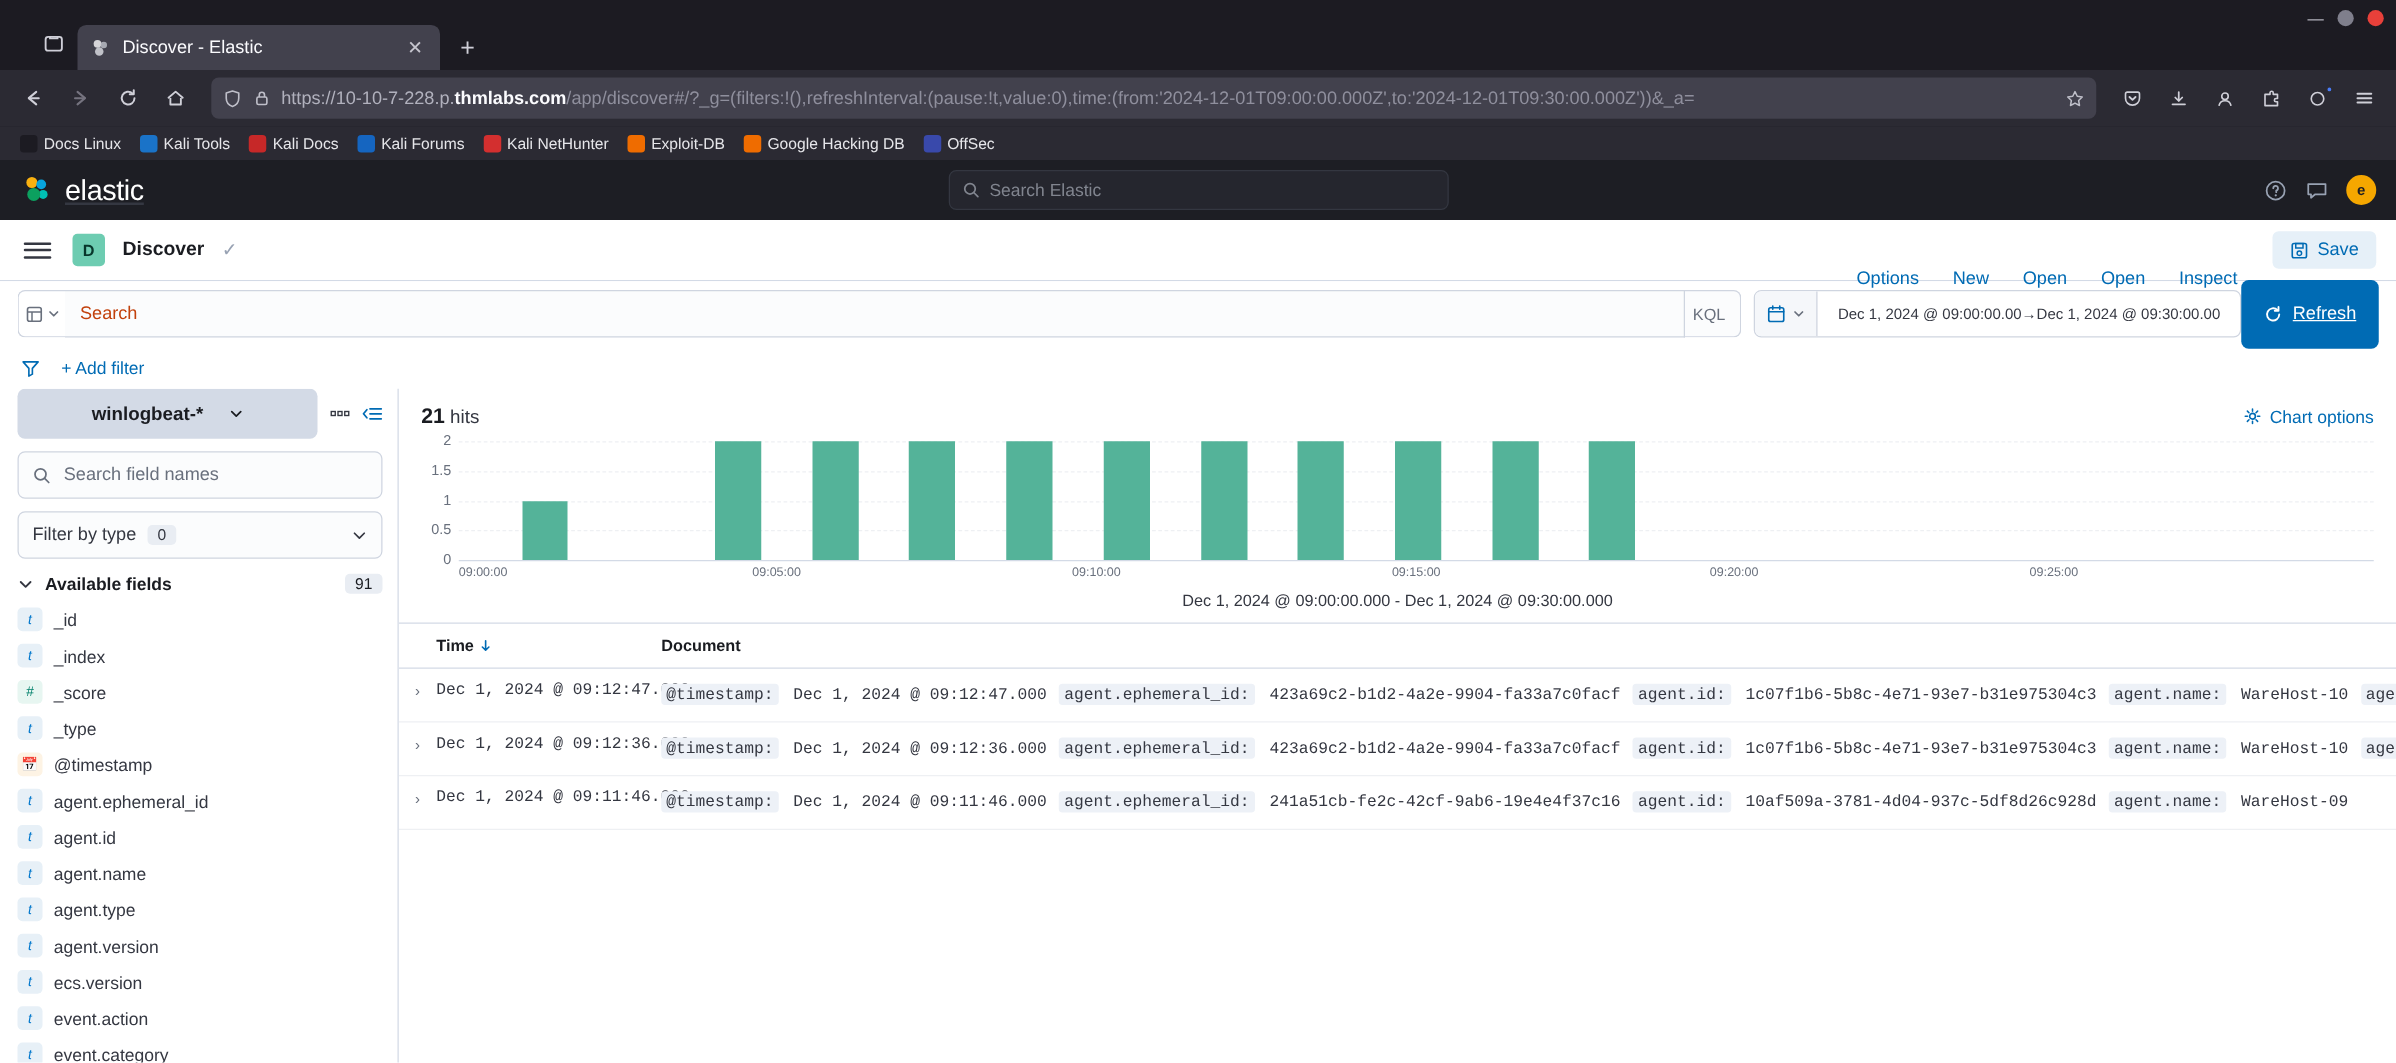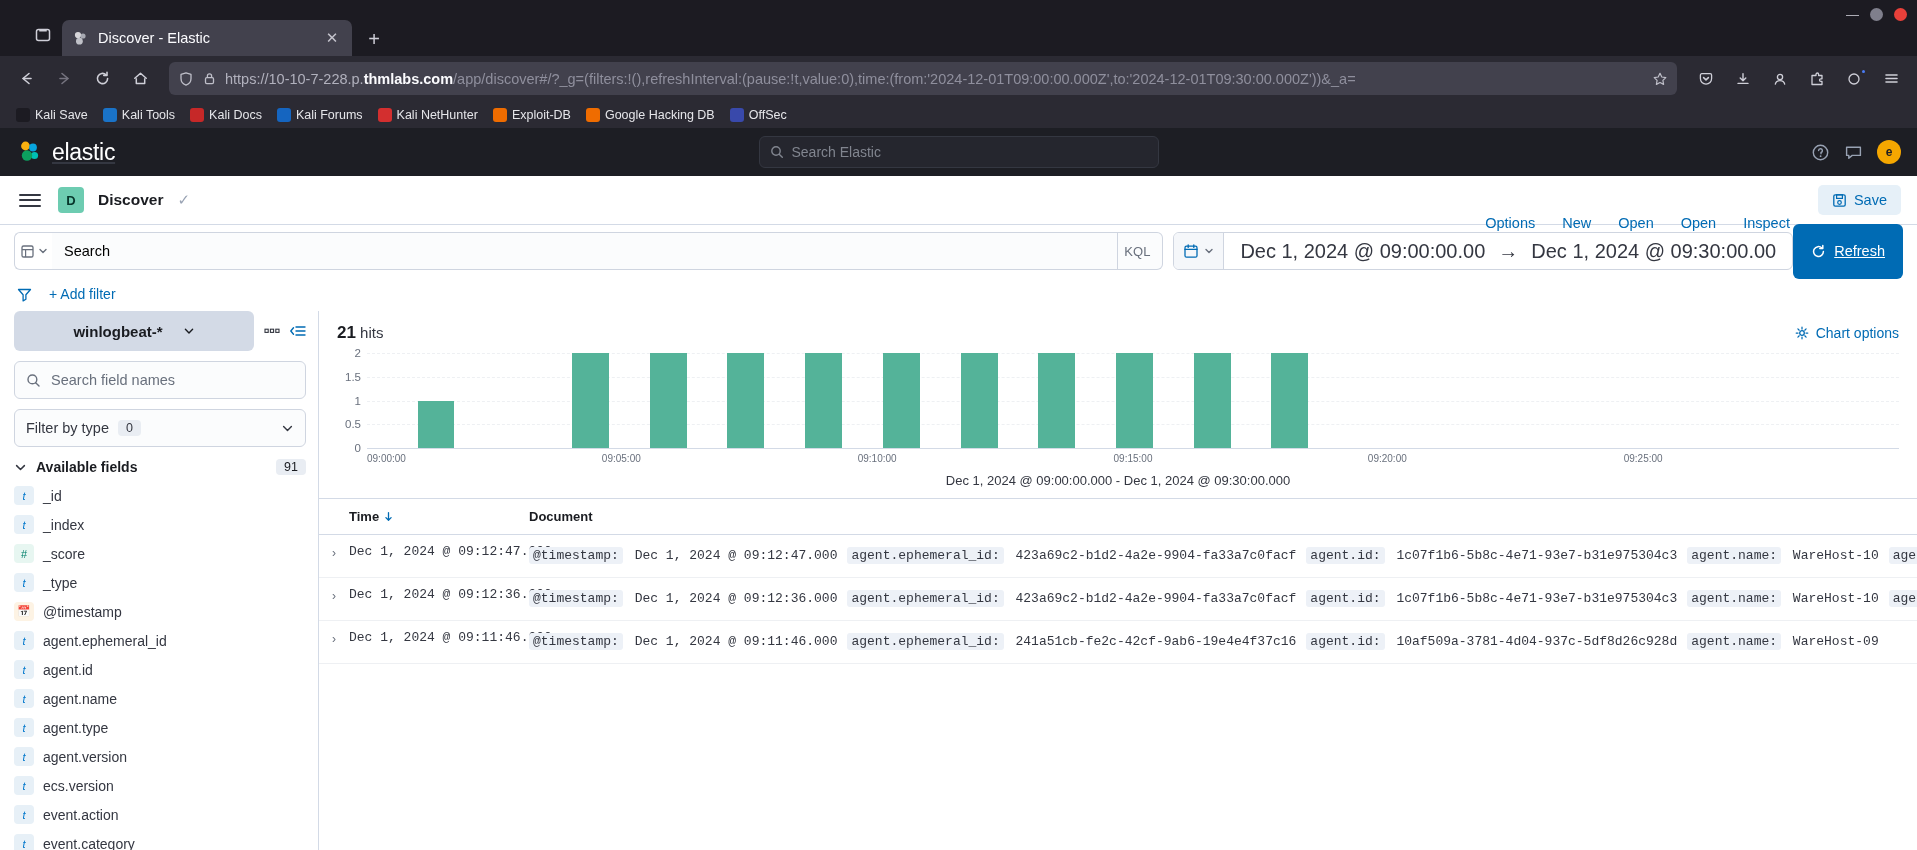--- a/index.html
+++ b/index.html
@@ -62,25 +62,25 @@
   .d-badge { width:26px; height:26px; border-radius:4px; background:#6dccb1; color:#07362b; font-size:13px; font-weight:700; display:flex; align-items:center; justify-content:center;}
   .bc-title { color:#1a1c21; font-weight:700; font-size:15.5px; }
   .chk { color:#98a2b3; font-size:15px; }
   .app-nav-right { margin-left:auto; display:flex; align-items:center; gap:5px; }
   .navlink { color:#006bb4; font-size:14.5px; padding:6px 11px; border-radius:4px; white-space:nowrap;margin-top:45px;}
   .savebtn { display:flex; align-items:center; gap:7px; background:#e6f0f8; color:#006bb4; padding:7px 14px; border-radius:5px; font-size:14.5px; margin-left:12px;}
 
   
   .qbar { height:52px; display:flex; align-items:center; padding:0 14px; gap:0; background:#fff;}
   .q-icon { width:38px; height:38px; border:1px solid #cfd5e0; border-right:none; border-radius:6px 0 0 6px; display:flex; align-items:center; justify-content:center; gap:3px; background:#fff; color:#69707d; font-size:12px;}
-  .q-input { flex:1; height:38px; border:1px solid #cfd5e0; border-left:none; background:#fbfcfd; display:flex; align-items:center; padding:0 12px; color:#000000; font-size:14.5px; border-radius:0;}
+  .q-input { flex:1; height:38px; border:1px solid #cfd5e0; border-left:none; background:#fbfcfd; display:flex; align-items:center; padding:0 12px; color:#c2410c; font-size:14.5px; border-radius:0;}
   .kql { color:#69707d; font-size:13px; padding:0 12px 0 6px; border:1px solid #cfd5e0; border-left:none; height:38px; display:flex; align-items:center; background:#fbfcfd; border-radius:0 6px 6px 0;}
   .dp-wrap { display:flex; align-items:center; margin-left:10px; height:38px; border:1px solid #cfd5e0; border-radius:6px; overflow:hidden; background:#fff;}
   .dp-cal { display:flex; align-items:center; gap:5px; padding:0 9px; height:100%; background:#f5f7fa; color:#006bb4; border-right:1px solid #cfd5e0;}
-  .dp-range { display:flex; align-items:flex-end; gap:13px; padding:0 16px; font-size:20px; color:#343741; white-space:nowrap;}
+  .dp-range { display:flex; align-items:flex-end; padding:0 16px; font-size:12px; color:#343741; white-space:nowrap;}
   .refresh { margin-left:0; height:55px; background:#006bb4; color:#fff; border-radius:6px; display:flex; align-items:center; gap:8px; padding:0 18px; font-size:14.5px;}
   .refresh span { text-decoration:underline; }
 
   
   .frow { height:34px; display:flex; align-items:center; gap:16px; padding:0 16px; }
   .addfilter { color:#006bb4; font-size:14px; }
 
   
   .main { display:flex; height:calc(850px - 42px - 45px - 27px - 48px - 49px - 52px - 34px); }
 
@@ -243,21 +243,21 @@
           <svg width="17" height="17" viewBox="0 0 17 17">
             <path d="M3 5h11M3 8.5h11M3 12h11" stroke="#cfcfd8" stroke-width="1.6" stroke-linecap="round"></path>
           </svg>
         </div>
     </div>
   </div>
 
   <div class="bookmarks">
     <div class="bm">
         <span class="bmi" style="background:#1c1b22;"></span>
-        <span>Kali Save</span>
+        <span>Docs Linux</span>
       </div>
     <div class="bm">
         <span class="bmi" style="background:#1a73c8;"></span>
         <span>Kali Tools</span>
       </div>
     <div class="bm">
         <span class="bmi" style="background:#c62828;"></span>
         <span>Kali Docs</span>
       </div>
     <div class="bm">

